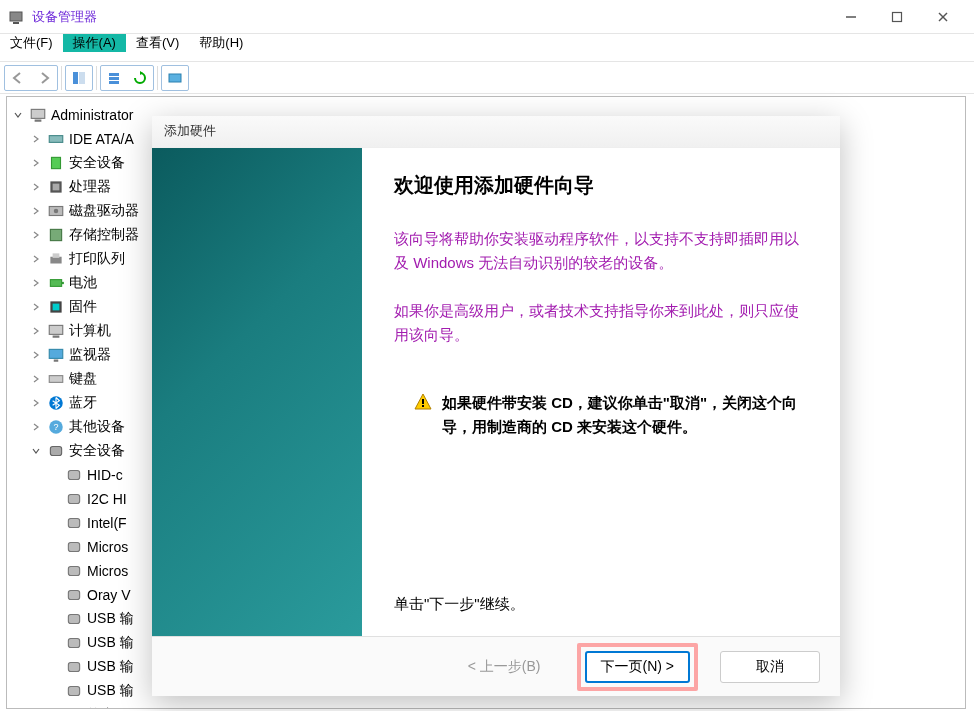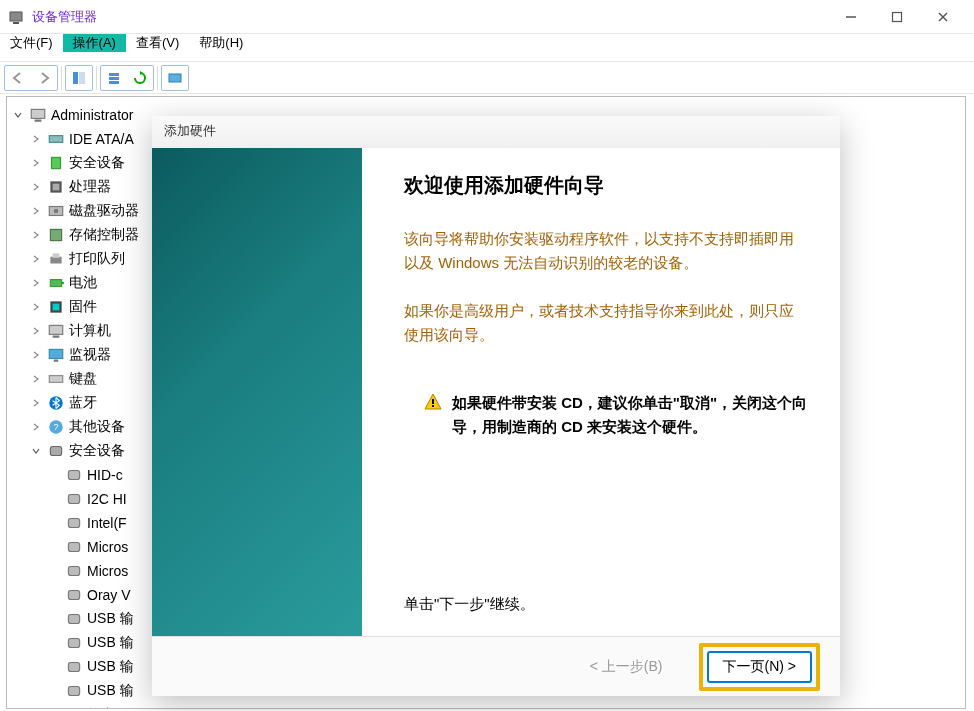--- a/index.html
+++ b/index.html
@@ -27,35 +27,35 @@
     .tree { padding: 6px 4px; font-size: 14px; }
     .tree-node { display: flex; align-items: center; height: 24px; white-space: nowrap; }
     .expander { width: 14px; height: 14px; flex-shrink: 0; display: flex; align-items: center; justify-content: center; cursor: pointer; }
     .node-icon { width: 18px; height: 18px; margin: 0 4px; flex-shrink: 0; display: flex; align-items: center; justify-content: center; }
     .node-label { font-size: 14px; color: #000; }
     .indent-1 { padding-left: 18px; }
     .indent-2 { padding-left: 36px; }
 
     .wizard-dialog { position: absolute; left: 152px; top: 116px; width: 688px; height: 580px; background: #fff; box-shadow: 0 8px 30px rgba(0,0,0,0.25); display: flex; flex-direction: column; }
     .wizard-header { height: 32px; padding: 6px 12px; font-size: 13px; color: #333; background: linear-gradient(#fafafa,#f0f0f0); border-bottom: 1px solid #eee; }
-    .wizard-body { flex: 1; display: flex; background: #fff; gap: 10px; }
+    .wizard-body { flex: 1; display: flex; background: #fff; }
     .wizard-side { width: 210px; background: linear-gradient(135deg, #0b5b5e 0%, #1a7d7f 40%, #2a9b9c 100%); }
     .wizard-content { flex: 1; padding: 24px 32px 16px 32px; display: flex; flex-direction: column; }
     .wizard-title { font-size: 20px; font-weight: 700; margin-bottom: 28px; }
-    .wizard-text { font-size: 15px; color: #a16207; line-height: 1.6; margin-bottom: 24px; }
+    .wizard-text { font-size: 15px; color: #a21caf; line-height: 1.6; margin-bottom: 24px; }
     .wizard-warn { display: flex; align-items: flex-start; gap: 10px; margin: 20px 0 20px 20px; }
     .warn-icon { width: 18px; height: 18px; flex-shrink: 0; margin-top: 2px; }
     .wizard-warn-text { font-size: 15px; font-weight: 700; line-height: 1.6; }
     .wizard-spacer { flex: 1; }
     .wizard-continue { font-size: 15px; margin-bottom: 6px; }
     .wizard-footer { height: 60px; border-top: 1px solid #e0e0e0; display: flex; align-items: center; justify-content: flex-end; gap: 22px; padding: 0 20px; background: #fafafa; }
     .wizard-btn { min-width: 100px; height: 32px; padding: 0 14px; font-size: 14px; border: 1px solid #ccc; background: #fff; cursor: pointer; border-radius: 3px; }
     .wizard-btn.disabled { color: #999; cursor: default; border: none; background: transparent; }
     .wizard-btn.primary { border: 2px solid #0078d4; }
-    .next-highlight { border: 4px solid #eab308; padding: 4px; border-radius: 2px; }
+    .next-highlight { border: 4px solid #fca5a5; padding: 4px; border-radius: 2px; }
   </style>
 </head>
 <body>
 
 <div class="titlebar">
   <span class="titlebar-icon">
     <svg viewBox="0 0 16 16">
         <rect x="2" y="3" width="12" height="9" fill="#888" stroke="#555"></rect>
         <rect x="5" y="13" width="6" height="2" fill="#555"></rect>
       </svg>
@@ -467,14 +467,15 @@
       </div>
       <div class="wizard-spacer"></div>
       <div class="wizard-continue">单击"下一步"继续。</div>
     </div>
   </div>
   <div class="wizard-footer">
     <button class="wizard-btn disabled">&lt; 上一步(B)</button>
     <span class="next-highlight">
       <button class="wizard-btn primary">下一页(N) &gt;</button>
     </span>
+    <button class="wizard-btn">取消</button>
   </div>
 </div>
 
 </body></html>

